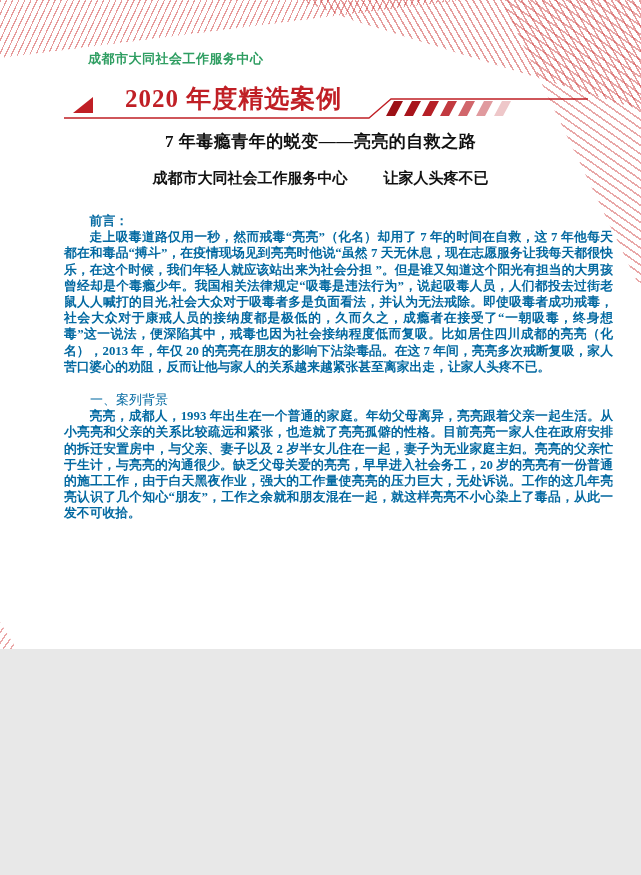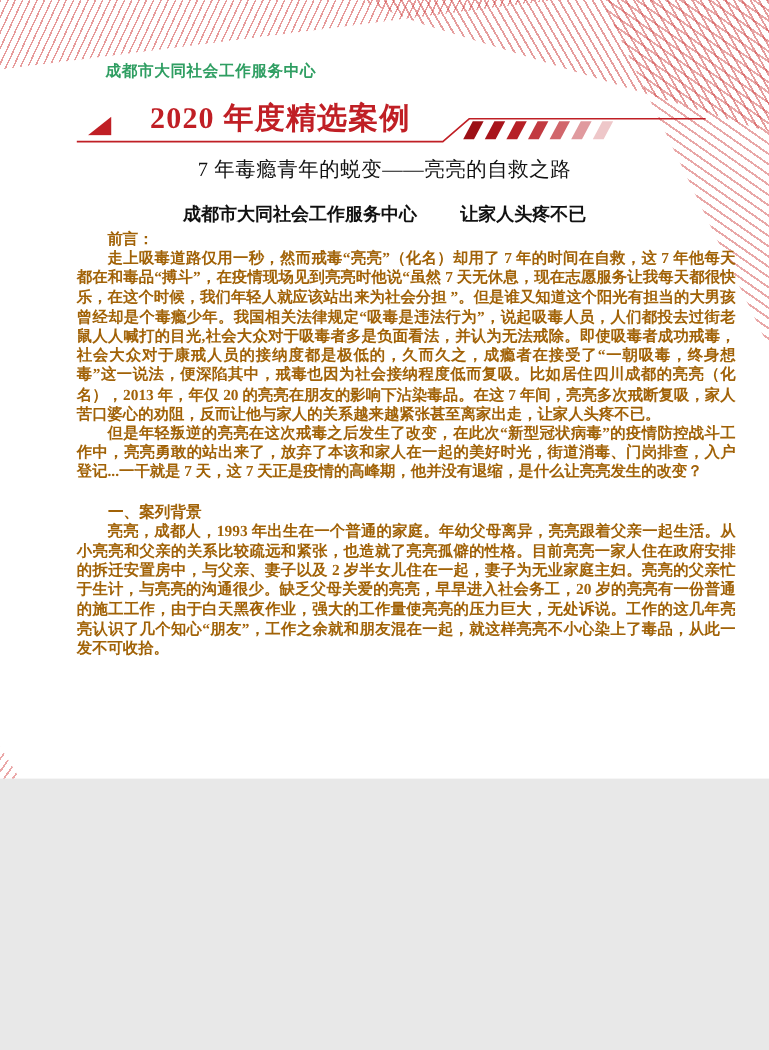--- a/index.html
+++ b/index.html
@@ -33,29 +33,29 @@
 
   #org-header{position:absolute;left:88px;top:50px;font-size:13px;font-weight:bold;
     color:#2f9e62;letter-spacing:.5px;}
   #banner-triangle{position:absolute;left:73px;top:97px;width:20px;height:16px;
     background:#c01f25;clip-path:polygon(100% 0,100% 100%,0 100%);}
   #banner-title{position:absolute;left:110px;top:82px;font-size:25px;font-weight:bold;
     color:#c01f25;letter-spacing:1px;margin-left:15px;}
   #banner-decor{position:absolute;left:60px;top:91px;}
 
   #article-title{position:absolute;left:0;top:130px;width:641px;text-align:center;
-    font-size:17px;font-weight:normal;color:#111;letter-spacing:.5px;}
+    font-size:17px;font-weight:bold;color:#111;letter-spacing:.5px;}
   #byline{position:absolute;left:0;top:169px;width:641px;display:flex;
     justify-content:center;gap:36px;font-size:15px;font-weight:bold;color:#111;}
 
-  #body-text{position:absolute;left:64px;top:191px;width:549px;color:#a16207;}
+  #body-text{position:absolute;left:64px;top:213px;width:549px;color:#0369a1;}
   #body-text p{margin:0;font-size:12.8px;line-height:16.2px;font-weight:bold;
     text-align:justify;text-indent:2em;}
   #body-text .sec-heading{margin-top:17px;font-size:13px;line-height:16.2px;
-    font-weight:bold;text-indent:2em;}
+    font-weight:normal;text-indent:2em;}
 
   #genogram{position:absolute;left:158px;top:666px;}
   #genogram text{font-size:11px;font-weight:bold;fill:#111;
     font-family:"Liberation Serif","DejaVu Serif",serif;}
   #diagram-caption{position:absolute;left:475px;top:764px;width:140px;
     font-size:13px;letter-spacing:1.5px;color:#4d7c0f;}
 
   #page-number{position:absolute;left:16px;top:833px;font-size:10px;
     color:#555;letter-spacing:1px;}
   #watermark{position:absolute;right:4px;top:840px;font-size:17px;font-weight:bold;
@@ -92,21 +92,20 @@
 
   <div id="article-title">7 年毒瘾青年的蜕变——亮亮的自救之路</div>
   <div id="byline">
     <span>成都市大同社会工作服务中心</span>
     <span>让家人头疼不已</span>
   </div>
 
   <div id="body-text">
     <p>前言：</p>
     <p>走上吸毒道路仅用一秒，然而戒毒“亮亮”（化名）却用了 7 年的时间在自救，这 7 年他每天都在和毒品“搏斗”，在疫情现场见到亮亮时他说“虽然 7 天无休息，现在志愿服务让我每天都很快乐，在这个时候，我们年轻人就应该站出来为社会分担 ”。但是谁又知道这个阳光有担当的大男孩曾经却是个毒瘾少年。我国相关法律规定“吸毒是违法行为”，说起吸毒人员，人们都投去过街老鼠人人喊打的目光,社会大众对于吸毒者多是负面看法，并认为无法戒除。即使吸毒者成功戒毒，社会大众对于康戒人员的接纳度都是极低的，久而久之，成瘾者在接受了“一朝吸毒，终身想毒”这一说法，便深陷其中，戒毒也因为社会接纳程度低而复吸。比如居住四川成都的亮亮（化名），2013 年，年仅 20 的亮亮在朋友的影响下沾染毒品。在这 7 年间，亮亮多次戒断复吸，家人苦口婆心的劝阻，反而让他与家人的关系越来越紧张甚至离家出走，让家人头疼不已。</p>
-    <p>但是年轻叛逆的亮亮在这次戒毒之后发生了改变，在此次“新型冠状病毒”的疫情防控战斗工作中，亮亮勇敢的站出来了，放弃了本该和家人在一起的美好时光，街道消毒、门岗排查，入户登记...一干就是 7 天，这 7 天正是疫情的高峰期，他并没有退缩，是什么让亮亮发生的改变？</p>
     <div class="sec-heading">一、案列背景</div>
     <p>亮亮，成都人，1993 年出生在一个普通的家庭。年幼父母离异，亮亮跟着父亲一起生活。从小亮亮和父亲的关系比较疏远和紧张，也造就了亮亮孤僻的性格。目前亮亮一家人住在政府安排的拆迁安置房中，与父亲、妻子以及 2 岁半女儿住在一起，妻子为无业家庭主妇。亮亮的父亲忙于生计，与亮亮的沟通很少。缺乏父母关爱的亮亮，早早进入社会务工，20 岁的亮亮有一份普通的施工工作，由于白天黑夜作业，强大的工作量使亮亮的压力巨大，无处诉说。工作的这几年亮亮认识了几个知心“朋友”，工作之余就和朋友混在一起，就这样亮亮不小心染上了毒品，从此一发不可收拾。</p>
   </div>
 
   <svg id="genogram" width="330" height="180" viewBox="0 0 330 180">
     <defs>
       <filter id="ds" x="-20%" y="-20%" width="140%" height="140%">
         <feDropShadow dx="1.5" dy="1.5" stdDeviation="0.7" flood-color="#bdbdbd"></feDropShadow>
       </filter>
     </defs>

